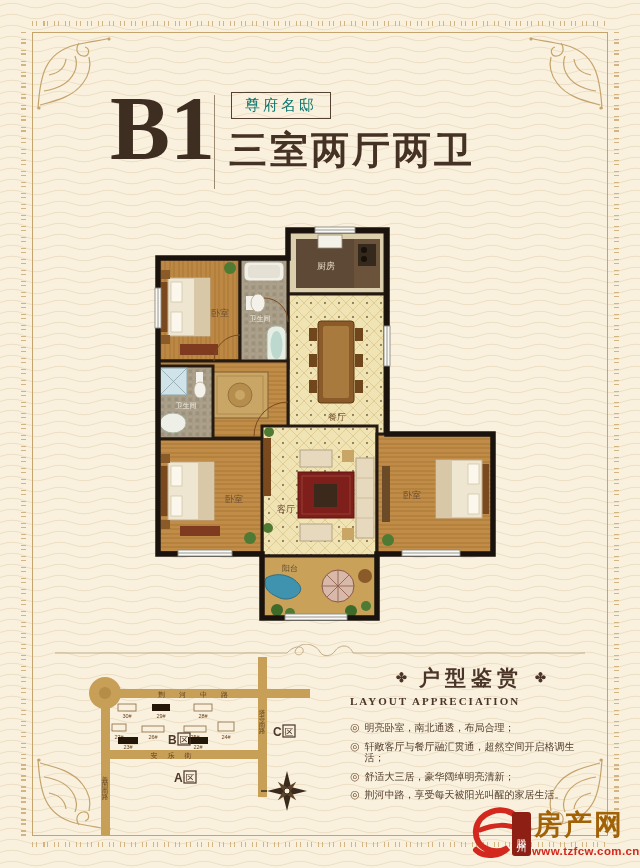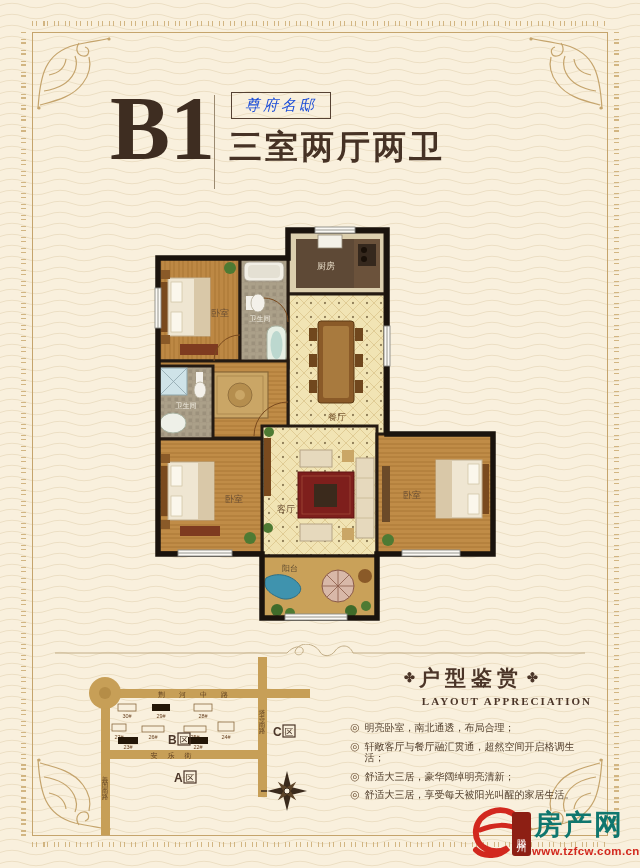--- a/index.html
+++ b/index.html
@@ -11,40 +11,40 @@
   .motif.v{background:repeating-linear-gradient(0deg,#cbab72 0 1.5px,transparent 1.5px 4px,#cbab72 4px 5.5px,transparent 5.5px 11px);}
   .frame-line{position:absolute;inset:32px;border:1px solid #c5a46c;z-index:2;}
   .corner{position:absolute;width:78px;height:78px;z-index:3;}
   .corner.tl{left:35px;top:35px;}
   .corner.tr{right:35px;top:35px;transform:scaleX(-1);}
   .corner.bl{left:35px;bottom:35px;transform:scaleY(-1);}
   .corner.br{right:35px;bottom:35px;transform:scale(-1,-1);}
   
   .plan-code{position:absolute;left:110px;top:84px;font-family:"Liberation Serif",serif;font-size:90px;font-weight:bold;color:#3e2d21;line-height:1;z-index:4;}
   .vrule{position:absolute;left:214px;top:95px;width:1px;height:94px;background:#9b8a70;z-index:4;}
-  .badge{position:absolute;left:231px;top:92px;border:1px solid #564233;padding:3px 13px;font-size:15px;letter-spacing:3px;color:#1d4ed8;z-index:4;font-style:italic;}
-  .layout-text{position:absolute;left:229px;top:125px;font-size:33px;font-weight:bold;letter-spacing:3px;color:#463225;z-index:4;}
+  .badge{position:absolute;left:231px;top:92px;border:1px solid #564233;padding:3px 13px;font-size:15px;letter-spacing:3px;color:#0f766e;z-index:4;}
+  .layout-text{position:absolute;left:229px;top:125px;font-size:38px;font-weight:bold;letter-spacing:3px;color:#463225;z-index:4;}
   .area-text{position:absolute;left:231px;top:165px;font-size:15px;letter-spacing:1px;color:#4a382a;z-index:4;}
   
   .plan-svg{position:absolute;left:150px;top:226px;z-index:4;}
   .divider{position:absolute;left:55px;top:644px;z-index:4;}
   .map-svg{position:absolute;left:88px;top:652px;z-index:4;}
   .appre{position:absolute;left:350px;top:664px;width:242px;z-index:4;color:#4b3528;}
   .appre .title-row{text-align:center;font-weight:bold;color:#4b3528;}
   .appre .orn{font-size:13px;vertical-align:3px;color:#4b3528;}
-  .appre .title{font-size:21px;letter-spacing:5px;margin:0 4px;}
-  .appre .subtitle{text-align:right;font-family:"Liberation Serif",serif;font-weight:bold;font-size:11px;letter-spacing:2px;margin-top:3px;color:#4b3528;}
+  .appre .title{font-size:21px;letter-spacing:5px;margin:0 12px;}
+  .appre .subtitle{text-align:left;font-family:"Liberation Serif",serif;font-weight:bold;font-size:11px;letter-spacing:2px;margin-top:3px;color:#4b3528;}
   .appre .items{margin-top:15px;}
   .appre .item{display:flex;align-items:flex-start;margin-bottom:7px;font-size:10px;line-height:1.15;color:#53402e;}
   .appre .item .bicon{font-size:11px;line-height:1;margin-right:5px;color:#6b4f33;}
   
   .logo{position:absolute;left:468px;top:798px;width:166px;height:66px;z-index:4;}
   .logo .swoosh{position:absolute;left:0;top:6px;}
   .logo .city{position:absolute;left:44px;top:14px;width:19px;height:44px;background:#8d1f14;border-radius:3px;color:#fff;font-size:10px;writing-mode:vertical-rl;text-align:center;letter-spacing:3px;line-height:19px;}
-  .logo .site{position:absolute;left:66px;top:8px;font-size:28px;font-weight:bold;letter-spacing:2px;color:#0f766e;}
+  .logo .site{position:absolute;left:66px;top:8px;font-size:28px;font-weight:bold;letter-spacing:2px;color:#a16207;}
   .logo .url{position:absolute;left:64px;top:47px;font-size:11.5px;font-weight:bold;color:#d2281e;letter-spacing:.4px;}
   svg text{font-family:"Liberation Sans",sans-serif;}
 </style>
 </head>
 <body>
 
 <div class="page">
 
   <svg class="waves" width="640" height="868">
     <defs>
@@ -361,21 +361,21 @@
       <div class="item">
         <span class="bicon">◎</span>
         <span>轩敞客厅与餐厅融汇贯通，超然空间开启格调生活；</span>
       </div>
       <div class="item">
         <span class="bicon">◎</span>
         <span>舒适大三居，豪华阔绰明亮清新；</span>
       </div>
       <div class="item">
         <span class="bicon">◎</span>
-        <span>舒适大三居，享受每天被阳光叫醒的家居生活。</span>
+        <span>荆河中路，享受每天被阳光叫醒的家居生活。</span>
       </div>
     </div>
   </div>
 
   <div class="logo">
     <svg class="swoosh" width="56" height="58" viewBox="0 0 56 58">
       <path d="M48 12 C34 0 10 8 8 26 C6 44 26 52 40 44 C32 52 16 54 8 46" fill="none" stroke="#d2281e" stroke-width="6" stroke-linecap="round"></path>
       <path d="M12 26 C26 20 40 20 50 25" fill="none" stroke="#d2281e" stroke-width="5" stroke-linecap="round"></path>
     </svg>
     <div class="city">滕州</div>

